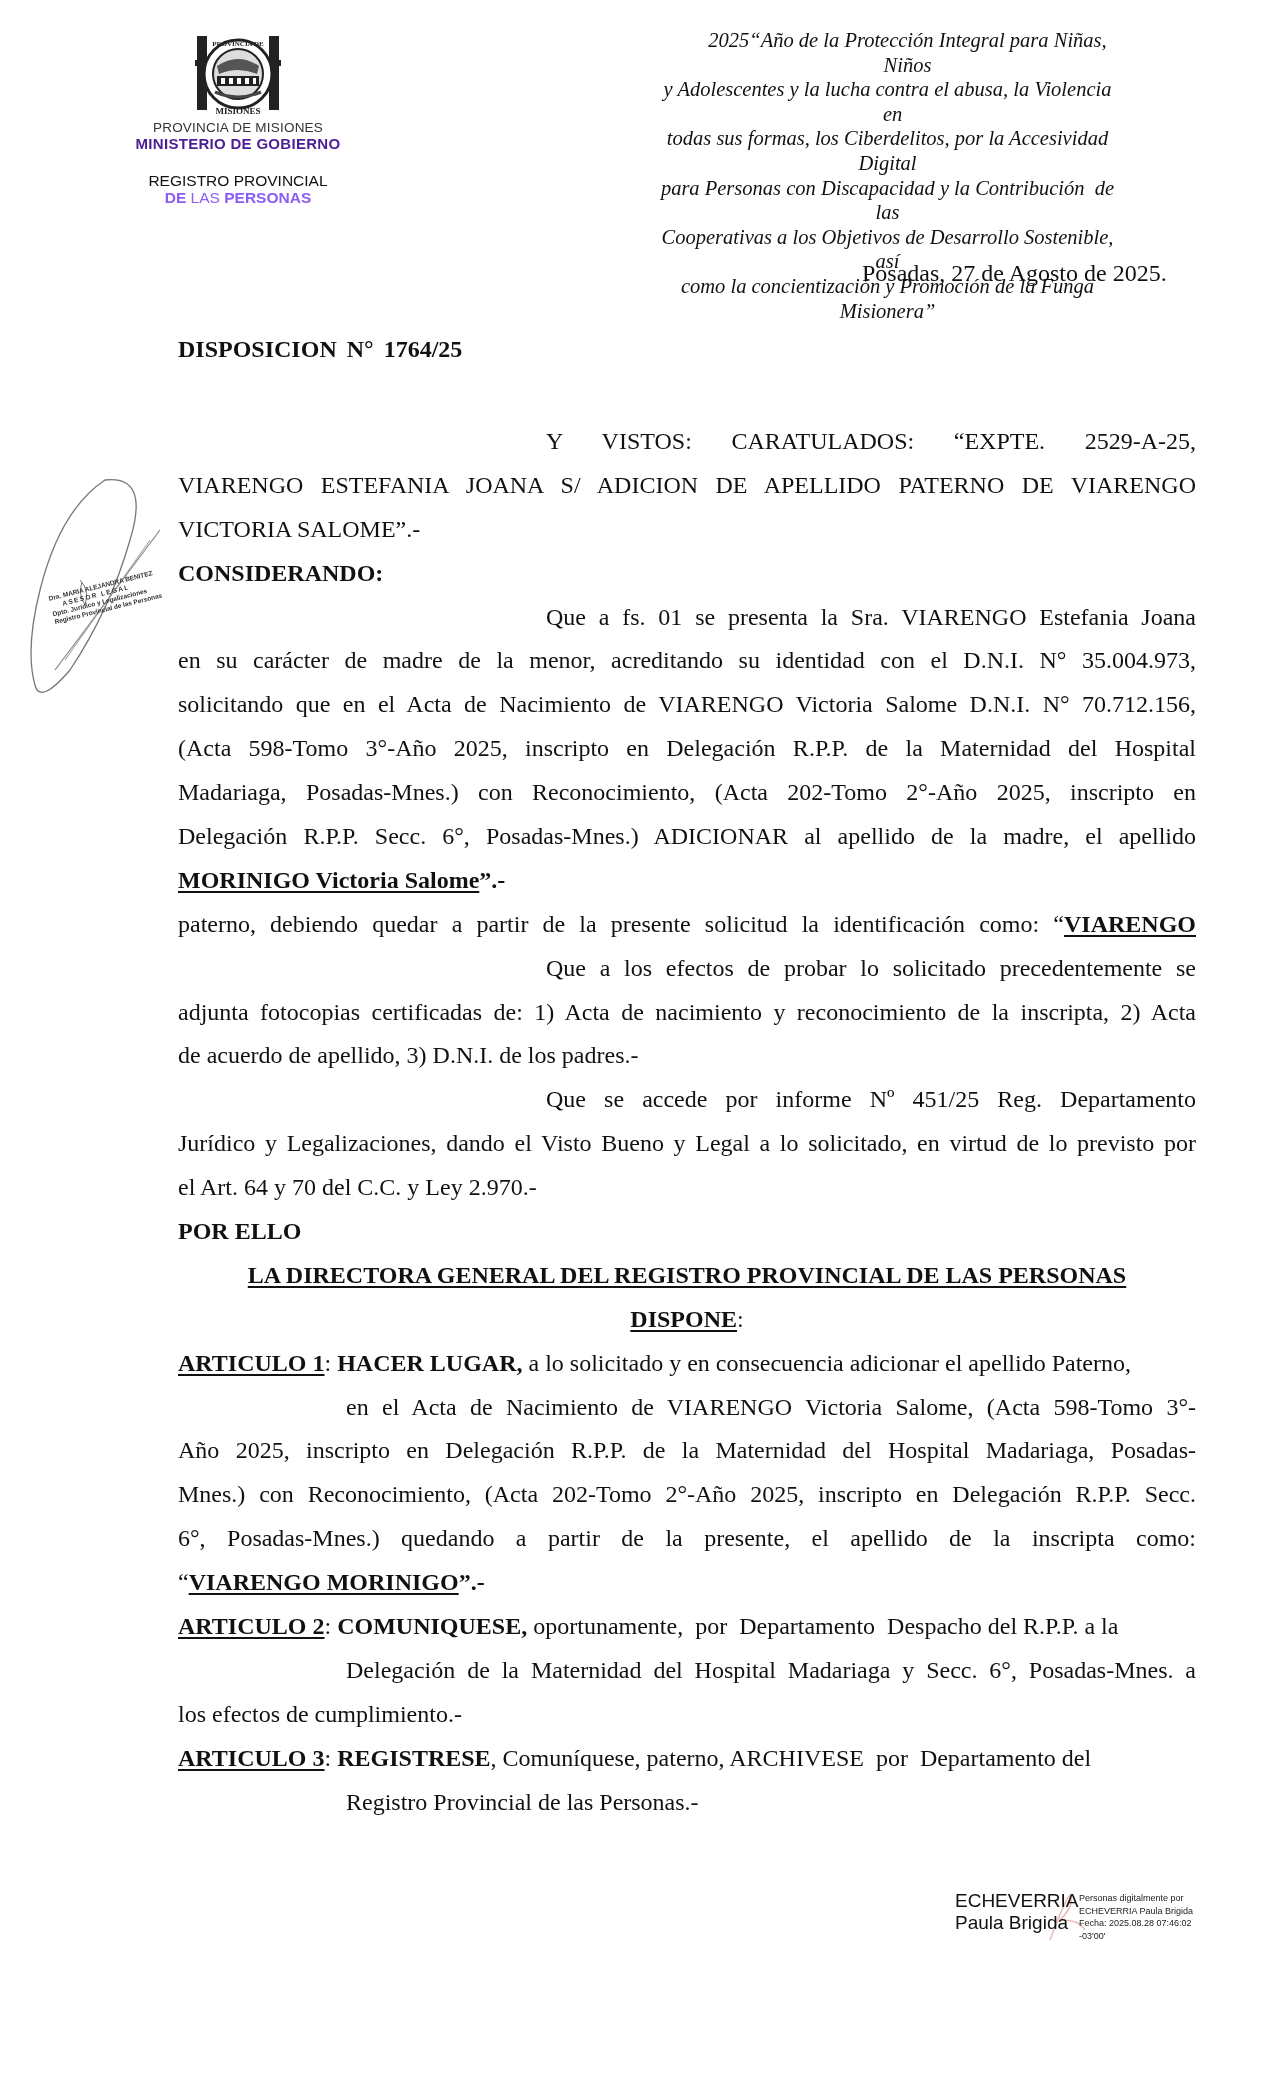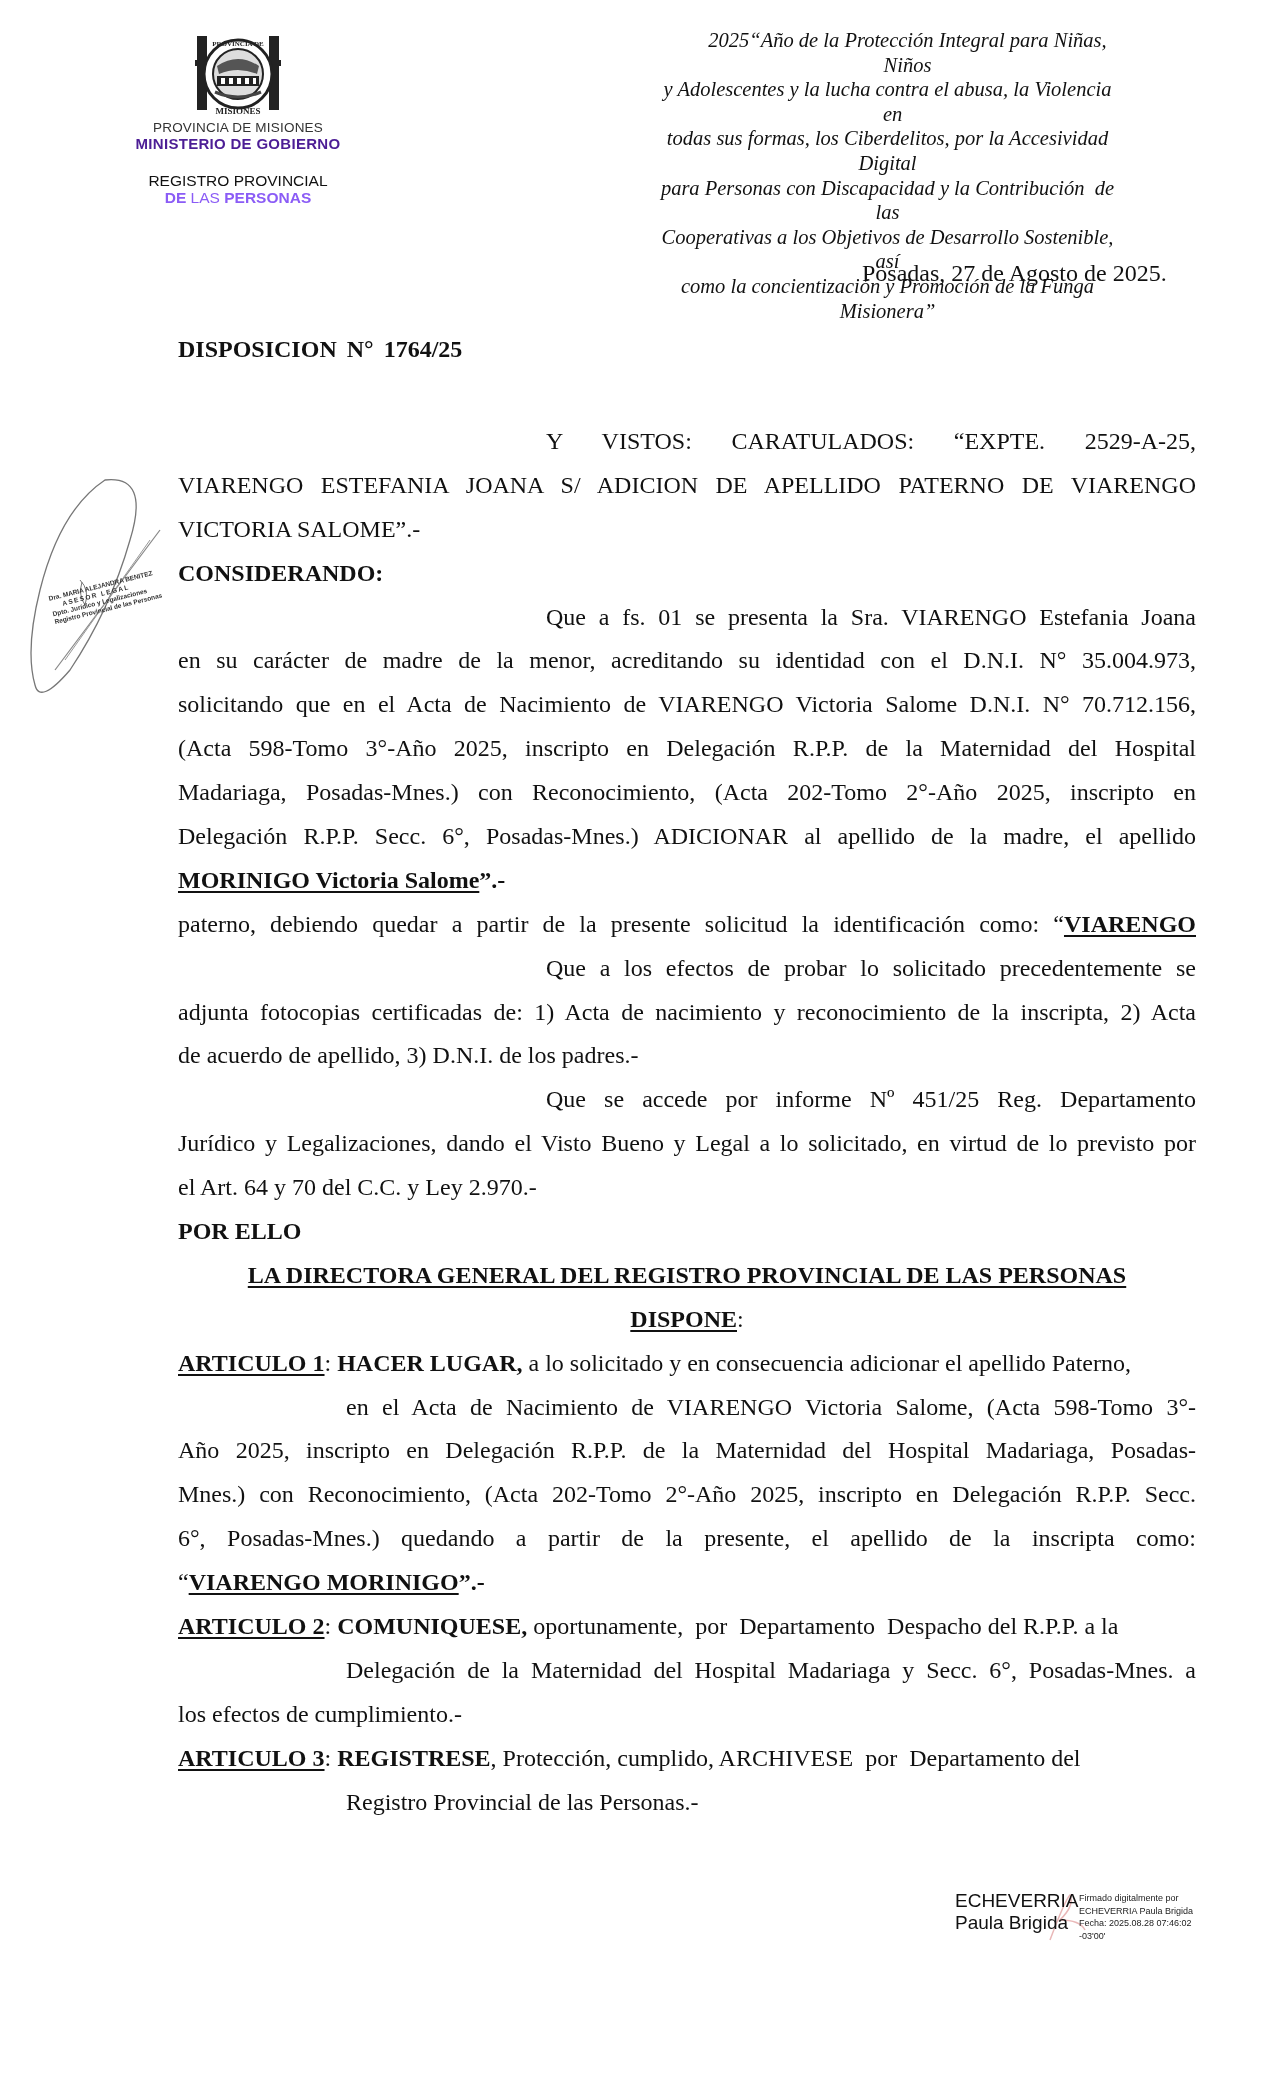--- a/index.html
+++ b/index.html
@@ -129,31 +129,31 @@
   <div class="ln j indent-art">en el Acta de Nacimiento de VIARENGO Victoria Salome, (Acta 598-Tomo 3°-</div>
   <div class="ln j">Año 2025, inscripto en Delegación R.P.P. de la Maternidad del Hospital Madariaga, Posadas-</div>
   <div class="ln j">Mnes.) con Reconocimiento, (Acta 202-Tomo 2°-Año 2025, inscripto en Delegación R.P.P. Secc.</div>
   <div class="ln j">6°, Posadas-Mnes.) quedando a partir de la presente, el apellido de la inscripta como:</div>
   <div class="ln"><span>“</span><span class="b u">VIARENGO MORINIGO</span><span class="b">”.-</span></div>
 
   <div class="ln"><span class="b u">ARTICULO 2</span><span>: </span><span class="b">COMUNIQUESE,</span><span style="white-space:pre"> oportunamente,  por  Departamento  Despacho del R.P.P. a la</span></div>
   <div class="ln j indent-art" style="padding-left:168px">Delegación de la Maternidad del Hospital Madariaga y Secc. 6°, Posadas-Mnes. a</div>
   <div class="ln">los efectos de cumplimiento.-</div>
 
-  <div class="ln"><span class="b u">ARTICULO 3</span><span>: </span><span class="b">REGISTRESE</span><span style="white-space:pre">, Protección, cumplido, ARCHIVESE  por  Departamento del</span></div>
+  <div class="ln"><span class="b u">ARTICULO 3</span><span>: </span><span class="b">REGISTRESE</span><span style="white-space:pre">, Comuníquese, paterno, ARCHIVESE  por  Departamento del</span></div>
   <div class="ln indent-art">Registro Provincial de las Personas.-</div>
 </div>
 
 <div id="dsig">
   <svg id="dsig-mark" width="50" height="55" viewBox="0 0 50 55">
     <path d="M10 50 Q25 10 30 5 Q35 15 20 30 Q40 30 45 40" fill="none" stroke="#e9b8b8" stroke-width="1.5"></path>
   </svg>
   <div id="dsig-name" class="sans">
     <div>ECHEVERRIA</div>
     <div>Paula Brigida</div>
   </div>
   <div id="dsig-info" class="sans">
-    <div>Firmado digitalmente por</div>
+    <div>Personas digitalmente por</div>
     <div>ECHEVERRIA Paula Brigida</div>
     <div>Fecha: 2025.08.28 07:46:02</div>
     <div>-03'00'</div>
   </div>
 </div>
 
 </body></html>

